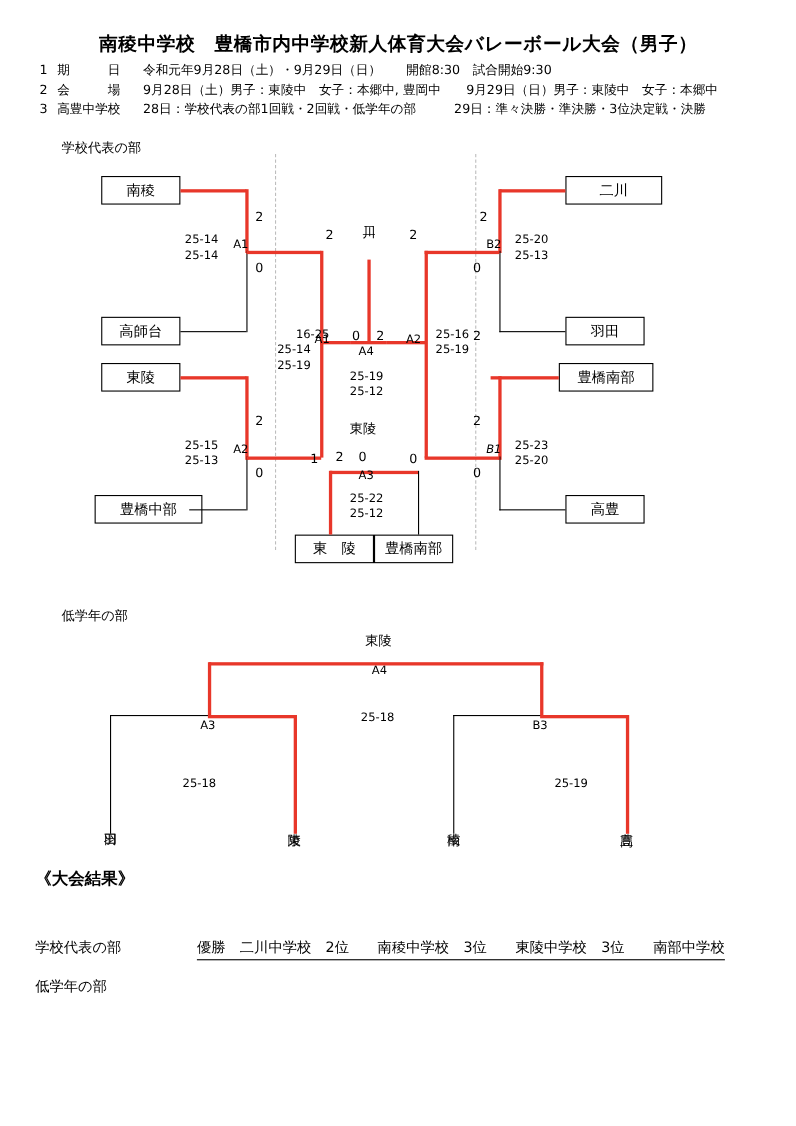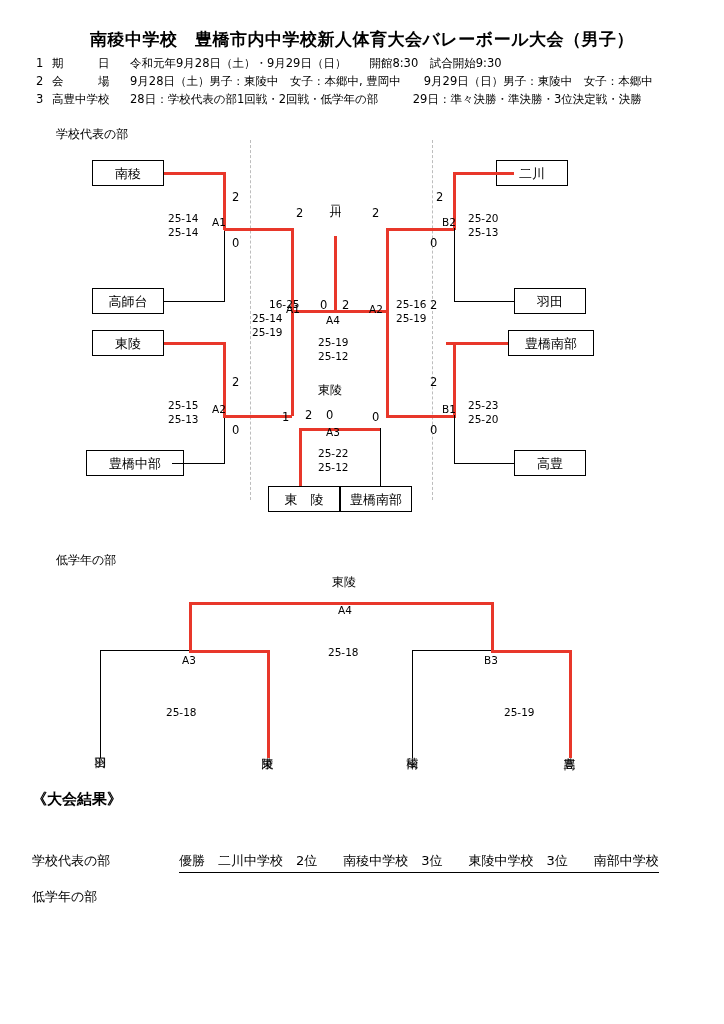--- a/index.html
+++ b/index.html
@@ -109,21 +109,21 @@
   <div class="abs sect-label" style="left:56px; top:126px;">学校代表の部</div>
 
   <div class="dash" style="left:250px; top:140px; height:360px;"></div>
   <div class="dash" style="left:432px; top:140px; height:360px;"></div>
 
   <div class="team-box" style="left:92px; top:160px; width:72px;">南稜</div>
   <div class="team-box" style="left:92px; top:288px; width:72px;">高師台</div>
   <div class="team-box" style="left:92px; top:330px; width:72px;">東陵</div>
   <div class="team-box" style="left:86px; top:450px; width:98px;">豊橋中部</div>
 
-  <div class="team-box" style="left:496px; top:160px; width:72px;">二川</div>
+  <div class="team-box" style="left:514px; top:160px; width:88px;">二川</div>
   <div class="team-box" style="left:514px; top:288px; width:72px;">羽田</div>
   <div class="team-box" style="left:508px; top:330px; width:86px;">豊橋南部</div>
   <div class="team-box" style="left:514px; top:450px; width:72px;">高豊</div>
 
   <div class="team-box" style="left:268px; top:486px; width:72px;">東　陵</div>
   <div class="team-box" style="left:340px; top:486px; width:72px;">豊橋南部</div>
 
   <div class="rhline" style="left:164px; top:172px; width:60px;"></div>
 
   <div class="hline" style="left:164px; top:301px; width:60px;"></div>
@@ -199,21 +199,21 @@
   <div class="sm" style="left:396px; top:312px;">25-19</div>
   <div class="num" style="left:372px; top:206px;">2</div>
   <div class="num" style="left:372px; top:410px;">0</div>
 
   <div class="code" style="left:442px; top:216px;">B2</div>
   <div class="sm" style="left:468px; top:212px;">25-20</div>
   <div class="sm" style="left:468px; top:226px;">25-13</div>
   <div class="num" style="left:436px; top:190px;">2</div>
   <div class="num" style="left:430px; top:236px;">0</div>
 
-  <div class="code" style="left:442px; top:403px;">B1</div>
+  <div class="code" style="left:442px; top:403px;font-style:italic;">B1</div>
   <div class="sm" style="left:468px; top:399px;">25-23</div>
   <div class="sm" style="left:468px; top:413px;">25-20</div>
   <div class="num" style="left:430px; top:375px;">2</div>
   <div class="num" style="left:430px; top:423px;">0</div>
 
   <div class="num" style="left:305px; top:408px;">2</div>
   <div class="num" style="left:326px; top:408px;">0</div>
   <div class="code" style="left:326px; top:426px;">A3</div>
   <div class="sm" style="left:318px; top:447px;">25-22</div>
   <div class="sm" style="left:318px; top:461px;">25-12</div>

